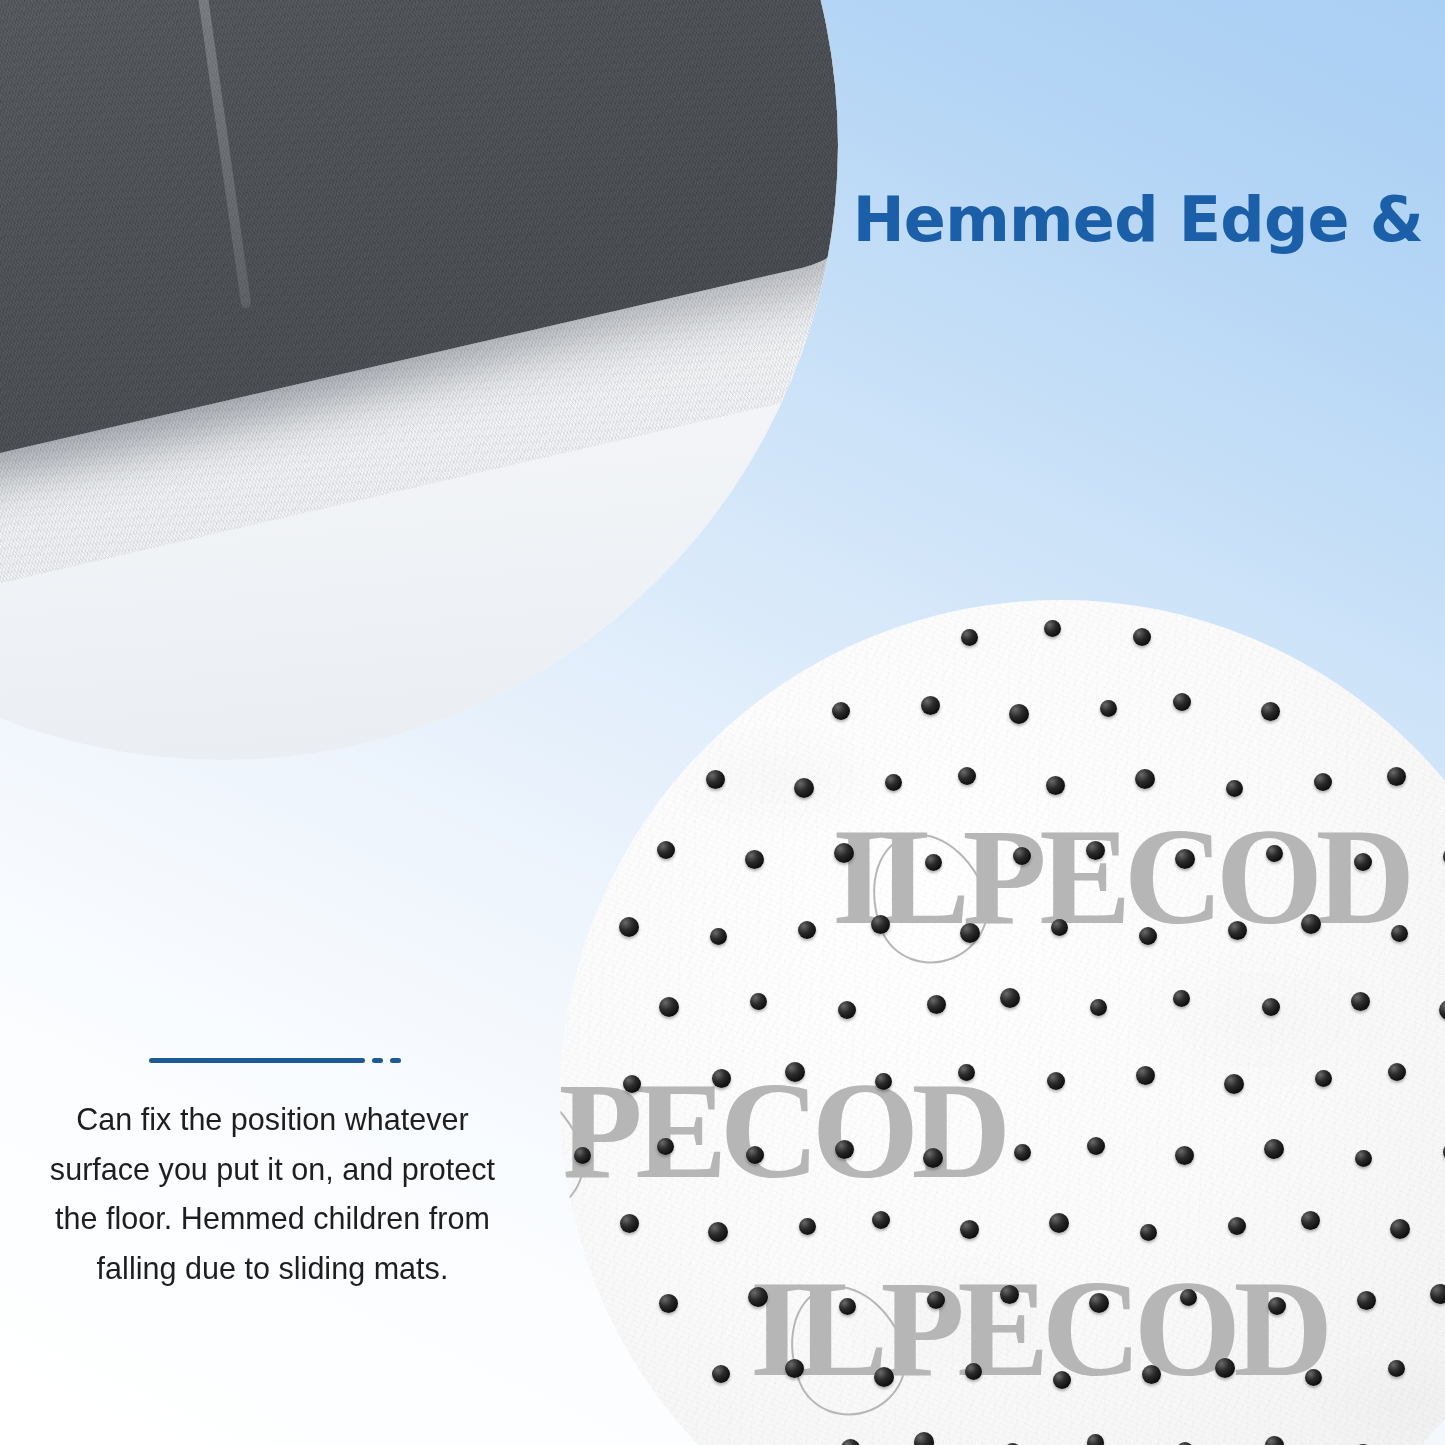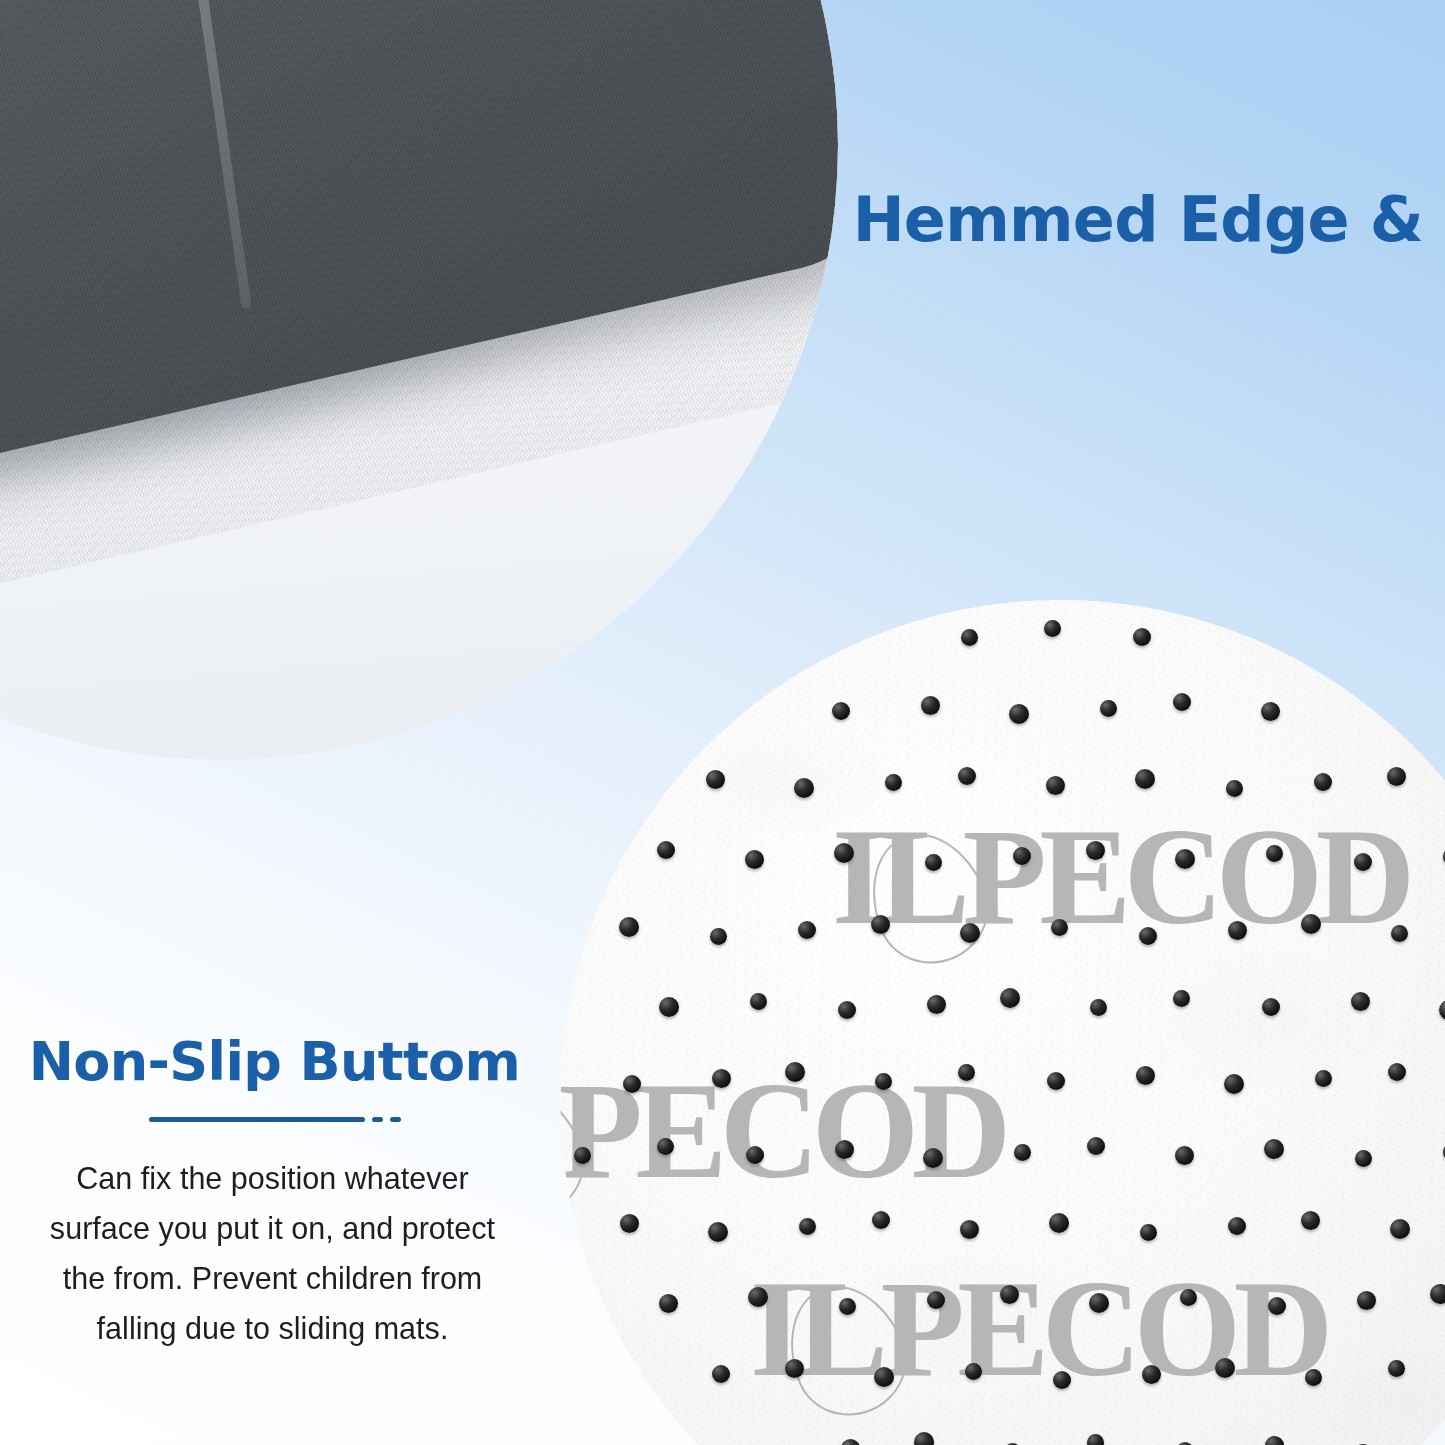--- a/index.html
+++ b/index.html
@@ -356,24 +356,23 @@
         </div>
     </div>
     <div class="ring"></div>
   </div>
 
   <div id="headline">
     <span class="hl-line">Hemmed Edge &amp;</span>
   </div>
 
   <div id="nonslip-block">
-    <h2 id="nonslip-title">Non-Slip Buttom</h2>
 
     <div class="divider-wrap">
       <span class="divider-line"></span>
       <span class="divider-dash"></span>
       <span class="divider-dash"></span>
     </div>
 
-    <p id="nonslip-desc">Can fix the position whatever surface you put it on, and protect the from. Prevent children from falling due to sliding mats.</p>
+    <p id="nonslip-desc">Can fix the position whatever surface you put it on, and protect the floor. Hemmed children from falling due to sliding mats.</p>
   </div>
 
 </div>
 
 </body></html>

